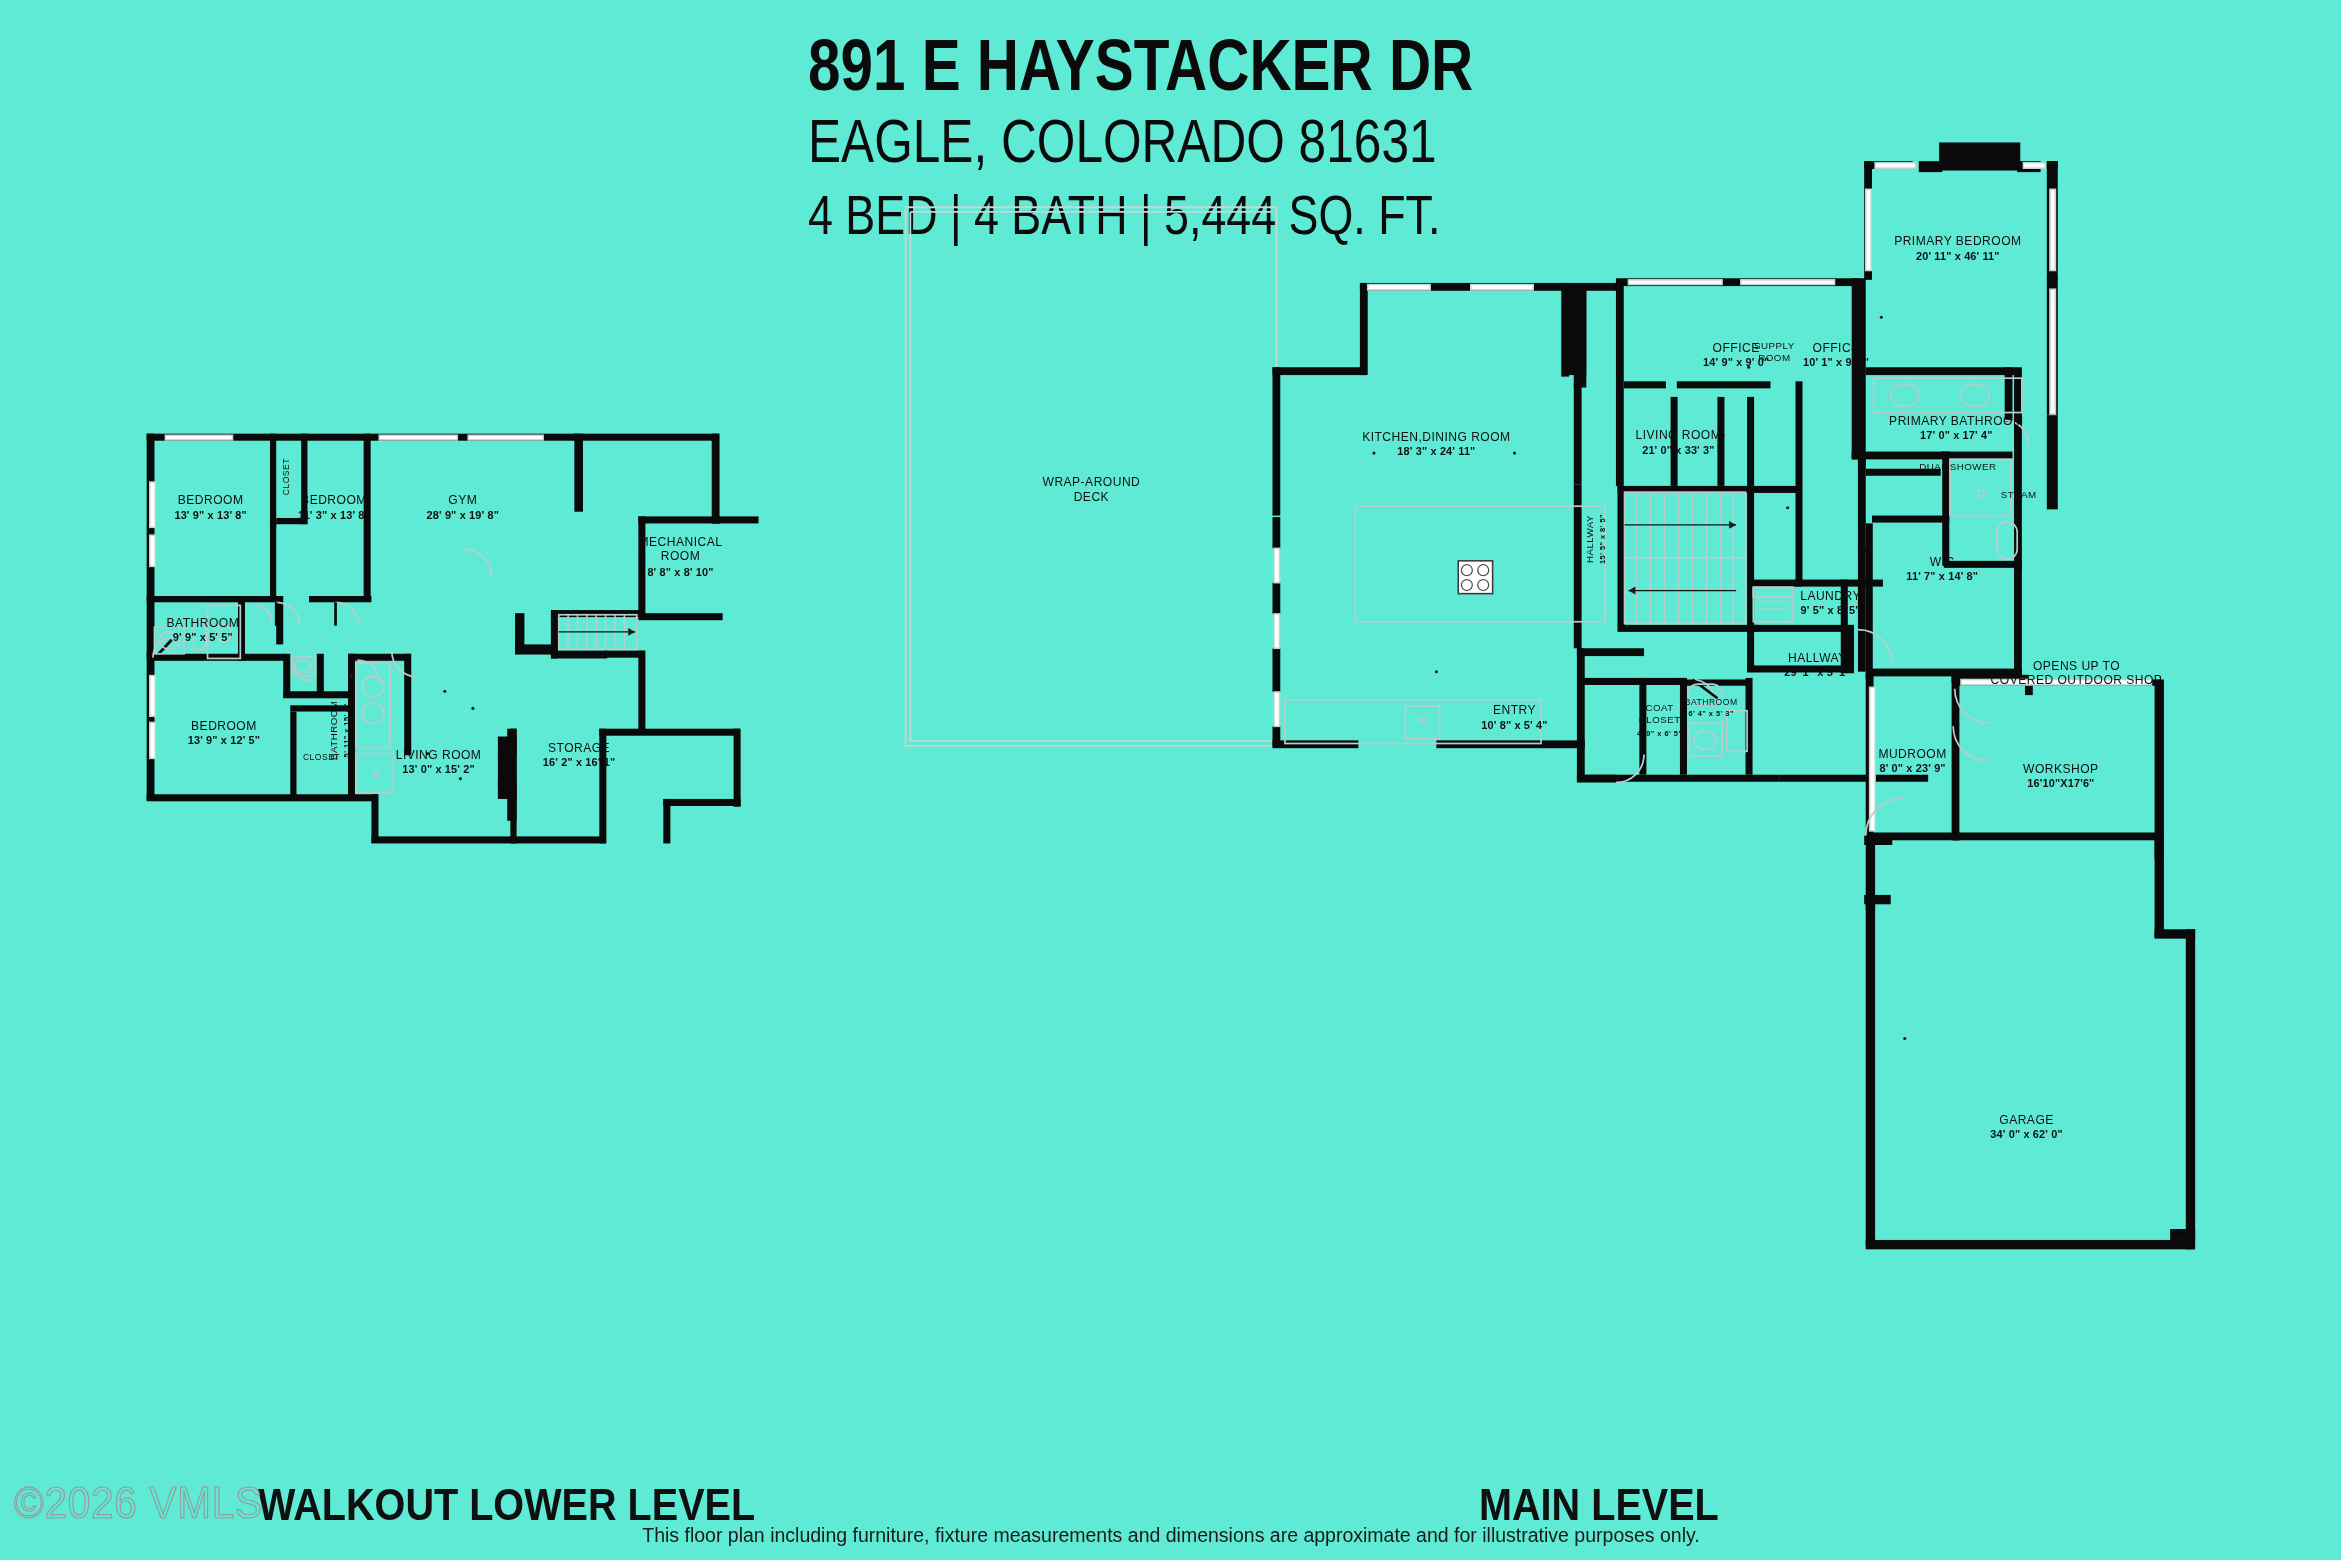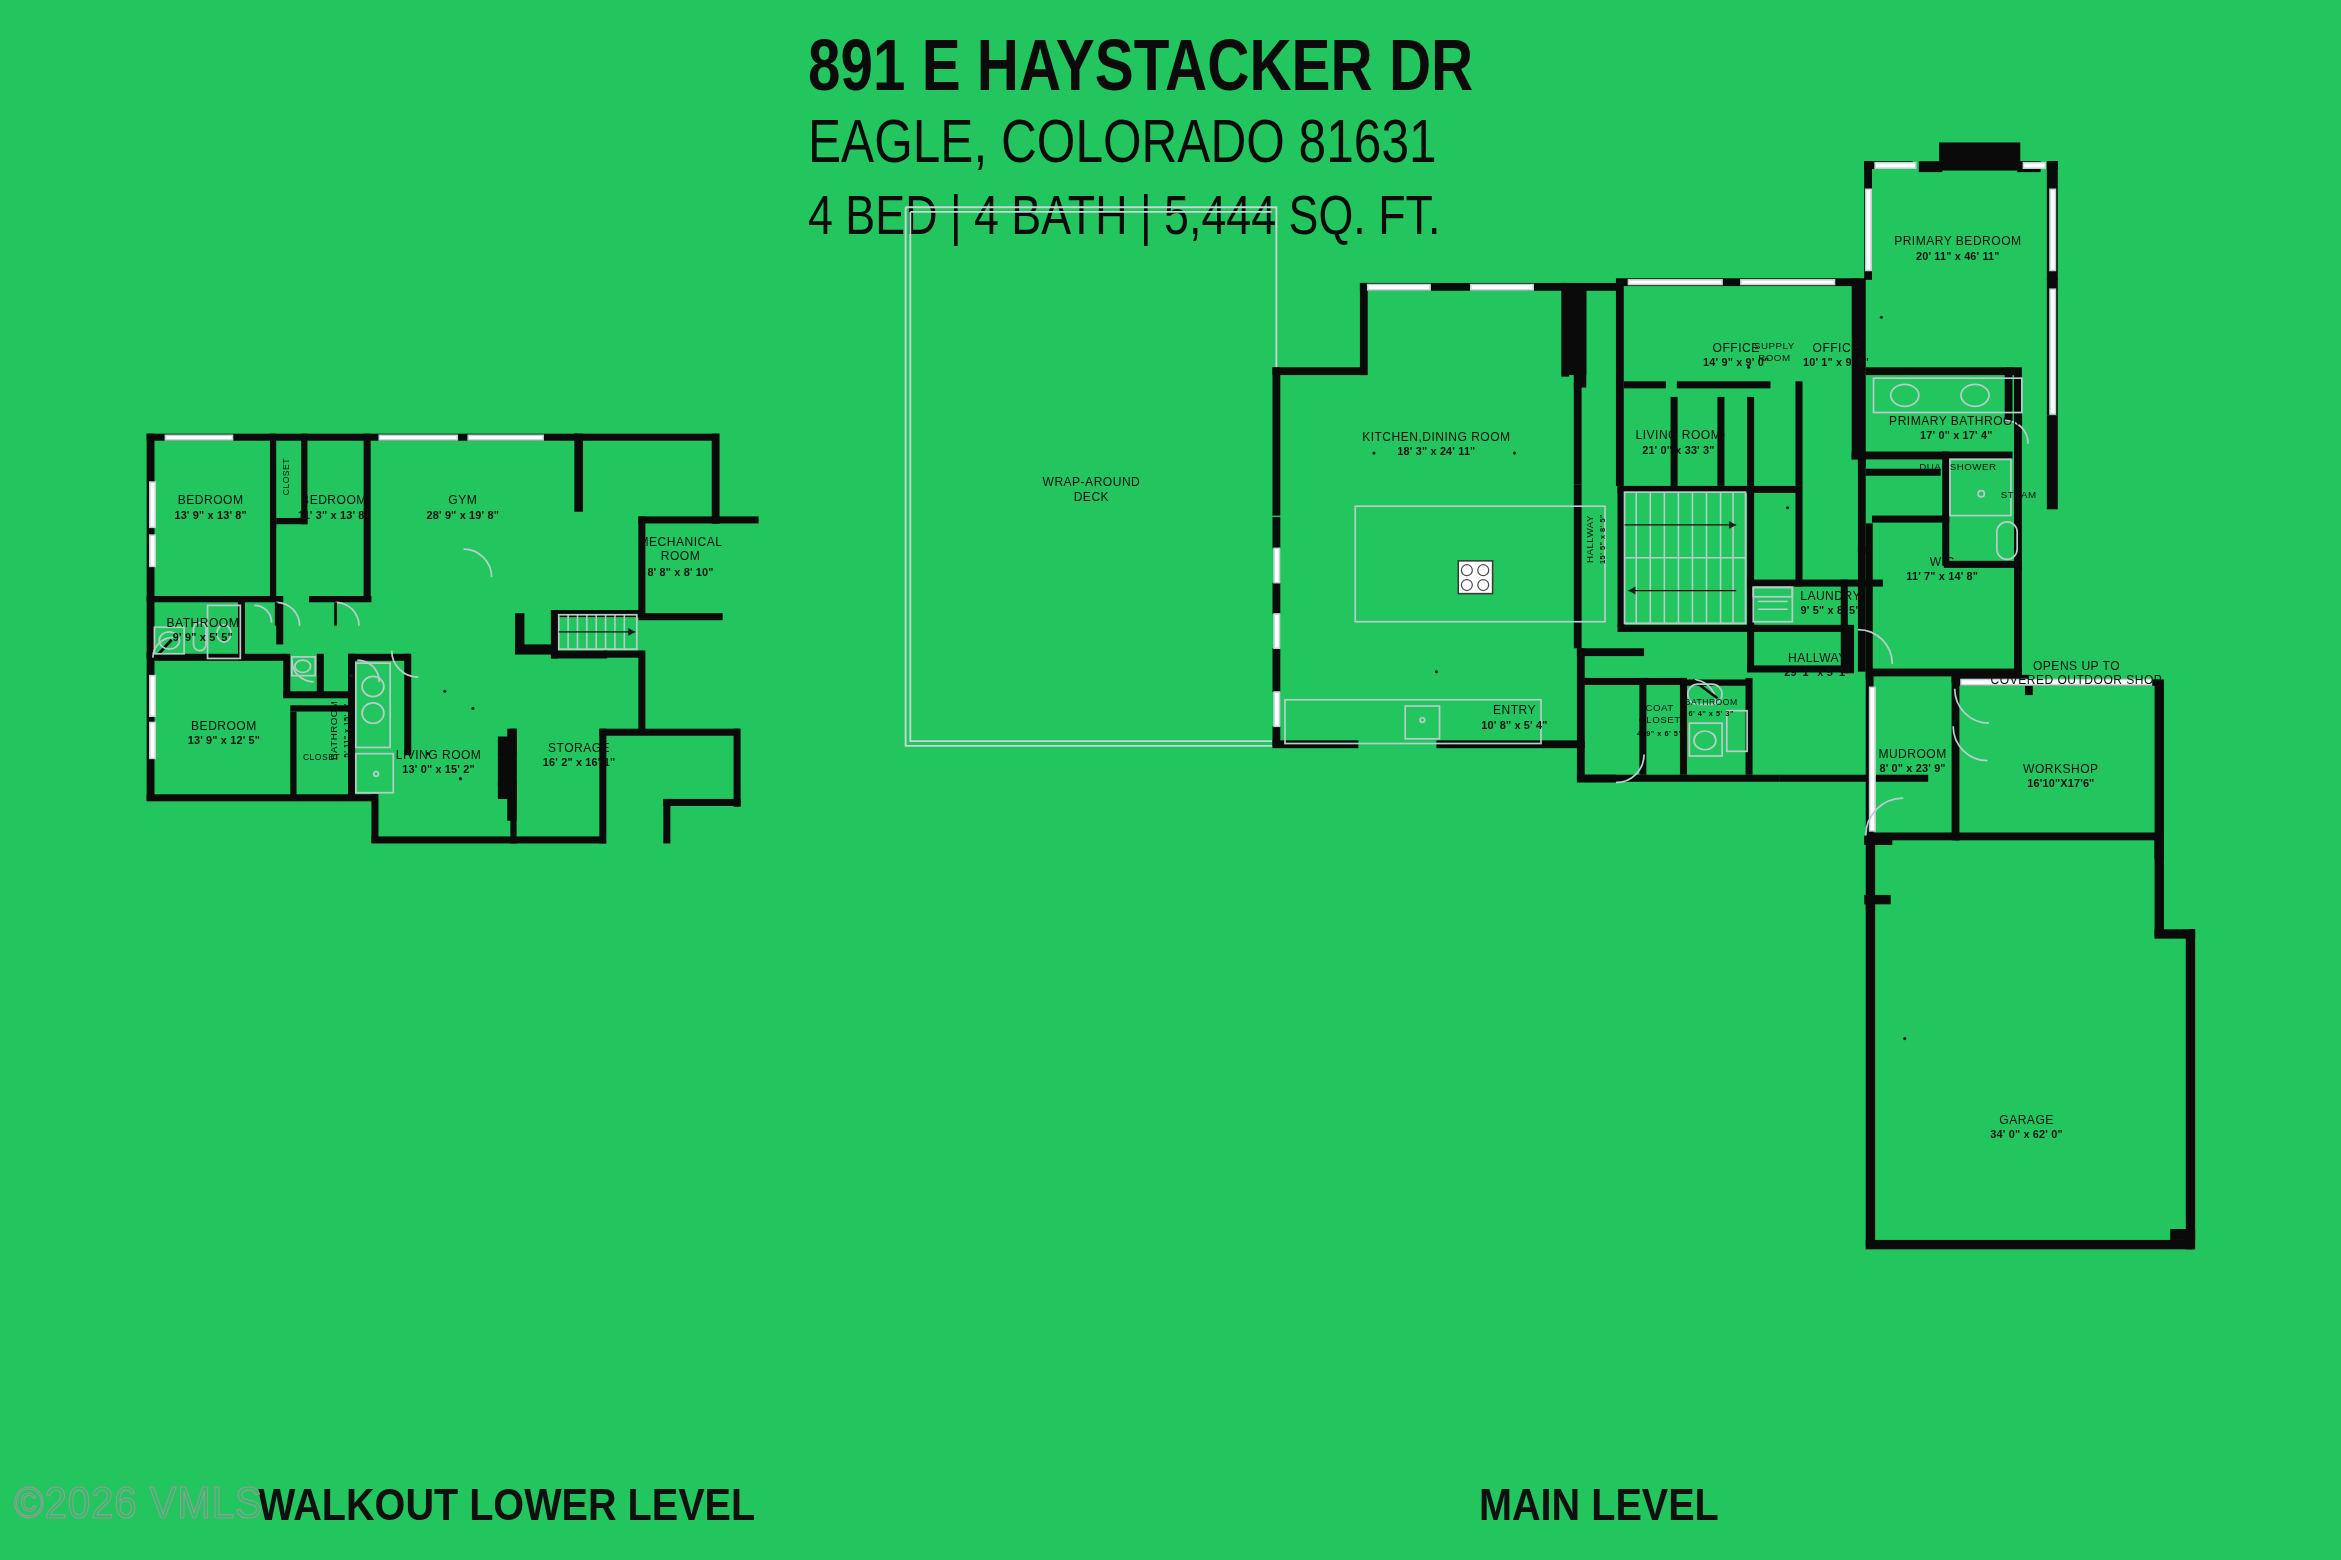--- a/index.html
+++ b/index.html
@@ -9,21 +9,21 @@
     background: #ffffff;
   }
   body {
     font-family: "Liberation Sans", sans-serif;
     color: #111111;
   }
   #page {
     position: relative;
     width: 2342px;
     height: 1561px;
-    background: #22c55e;
+    background: #5eead4;
     overflow: hidden;
   }
 
   
   #header {
     position: absolute;
     left: 808px;
     top: 26.5px;
     width: 781px;
     text-align: left;
@@ -590,15 +590,16 @@
       </g>
     </svg>
   </div>
 
   <div class="level-caption" id="caption-lower">WALKOUT LOWER LEVEL</div>
 
   <div class="level-caption" id="caption-main">MAIN LEVEL</div>
 
   <div id="watermark">©2026 VMLS</div>
 
+  <div id="disclaimer">This floor plan including furniture, fixture measurements and dimensions are approximate and for illustrative purposes only.</div>
 
 </div>
 
 
 </body></html>

